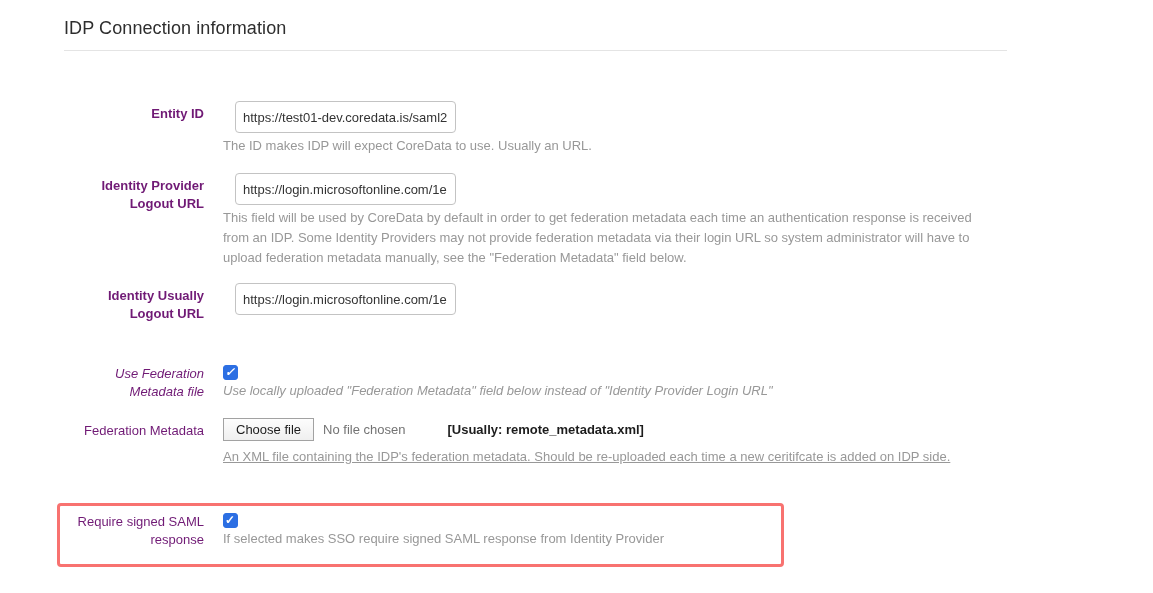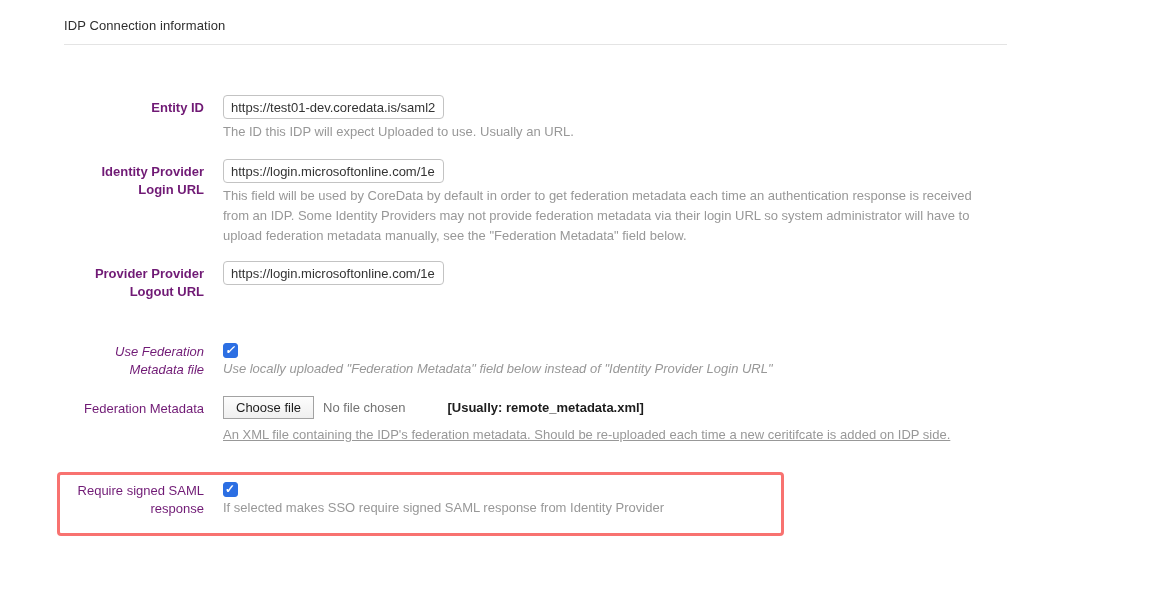--- a/index.html
+++ b/index.html
@@ -6,65 +6,66 @@
   html, body {
     width: 1153px; height: 593px;
     background: #fff;
     overflow: hidden;
     font-family: "Liberation Sans", sans-serif;
     color: #333;
   }
   .page { padding: 18px 0 0 64px; }
 
   .section-title {
-    font-size: 13px;
+    font-size: 18px;
     font-weight: 400;
     color: #2e2e2e;
     letter-spacing: 0.1px;
   }
   .section-divider {
     border: none;
     border-top: 1px solid #e4e4e4;
     width: 943px;
     margin-top: 11px;
   }
 
   .form { margin-top: 50px; }
 
   .row { display: flex; align-items: flex-start; }
   .row-entity-id        { margin-bottom: 17px; }
   .row-login-url        { margin-bottom: 15px; }
   .row-logout-url       { margin-bottom: 40px; }
   .row-use-fed-metadata { margin-bottom: 17px; font-style: italic; }
-  .row-fed-metadata     { margin-bottom: 27px; }
+  .row-fed-metadata     { margin-bottom: 36px; }
   .row-persistent       { margin-bottom: 27px; }
 
   .lbl {
     width: 140px;
     flex: 0 0 140px;
     text-align: right;
     font-size: 13px;
     line-height: 18px;
     padding-top: 4px;
     color: #701a75;
   }
   .lbl.bold { font-weight: 700; }
   .ctl { margin-left: 19px; width: 758px; }
 
   .text-input {
     width: 221px;
-    height: 24px;
+    height: 32px;
     padding: 3px 7px;
     font-family: "Liberation Sans", sans-serif;
     font-size: 13px;
     color: #333;
     border: 1px solid #c3c3c3;
     border-radius: 4px;
     background: #fff;
     outline: none;
+    margin-left: 12px;
   }
 
   .help {
     font-size: 13px;
     line-height: 20px;
     color: #989898;
     margin-top: 3px;
   }
 
   
@@ -135,34 +136,34 @@
 
   <h2 class="section-title">IDP Connection information</h2>
   <hr class="section-divider">
 
   <div class="form">
 
     <div class="row row-entity-id">
       <div class="lbl bold">Entity ID</div>
       <div class="ctl">
         <input class="text-input" type="text" value="https://test01-dev.coredata.is/saml2" style="">
-        <p class="help">The ID this IDP will expect Uploaded to use. Usually an URL.</p>
+        <p class="help">The ID makes IDP will expect CoreData to use. Usually an URL.</p>
       </div>
     </div>
 
     <div class="row row-login-url">
-      <div class="lbl bold">Identity Provider Login URL</div>
+      <div class="lbl bold">Identity Provider Logout URL</div>
       <div class="ctl">
         <input class="text-input" type="text" value="https://login.microsoftonline.com/1e" style="">
         <p class="help">This field will be used by CoreData by default in order to get federation metadata each time an authentication response is received from an IDP. Some Identity Providers may not provide federation metadata via their login URL so system administrator will have to upload federation metadata manually, see the "Federation Metadata" field below.</p>
       </div>
     </div>
 
     <div class="row row-logout-url">
-      <div class="lbl bold">Provider Provider Logout URL</div>
+      <div class="lbl bold">Identity Usually Logout URL</div>
       <div class="ctl">
         <input class="text-input" type="text" value="https://login.microsoftonline.com/1e" style="">
       </div>
     </div>
 
     <div class="row row-use-fed-metadata">
       <div class="lbl" style="padding-top:2px">Use Federation Metadata file</div>
       <div class="ctl">
         <span class="checkbox checked">
           <span class="check-glyph">✓</span>

